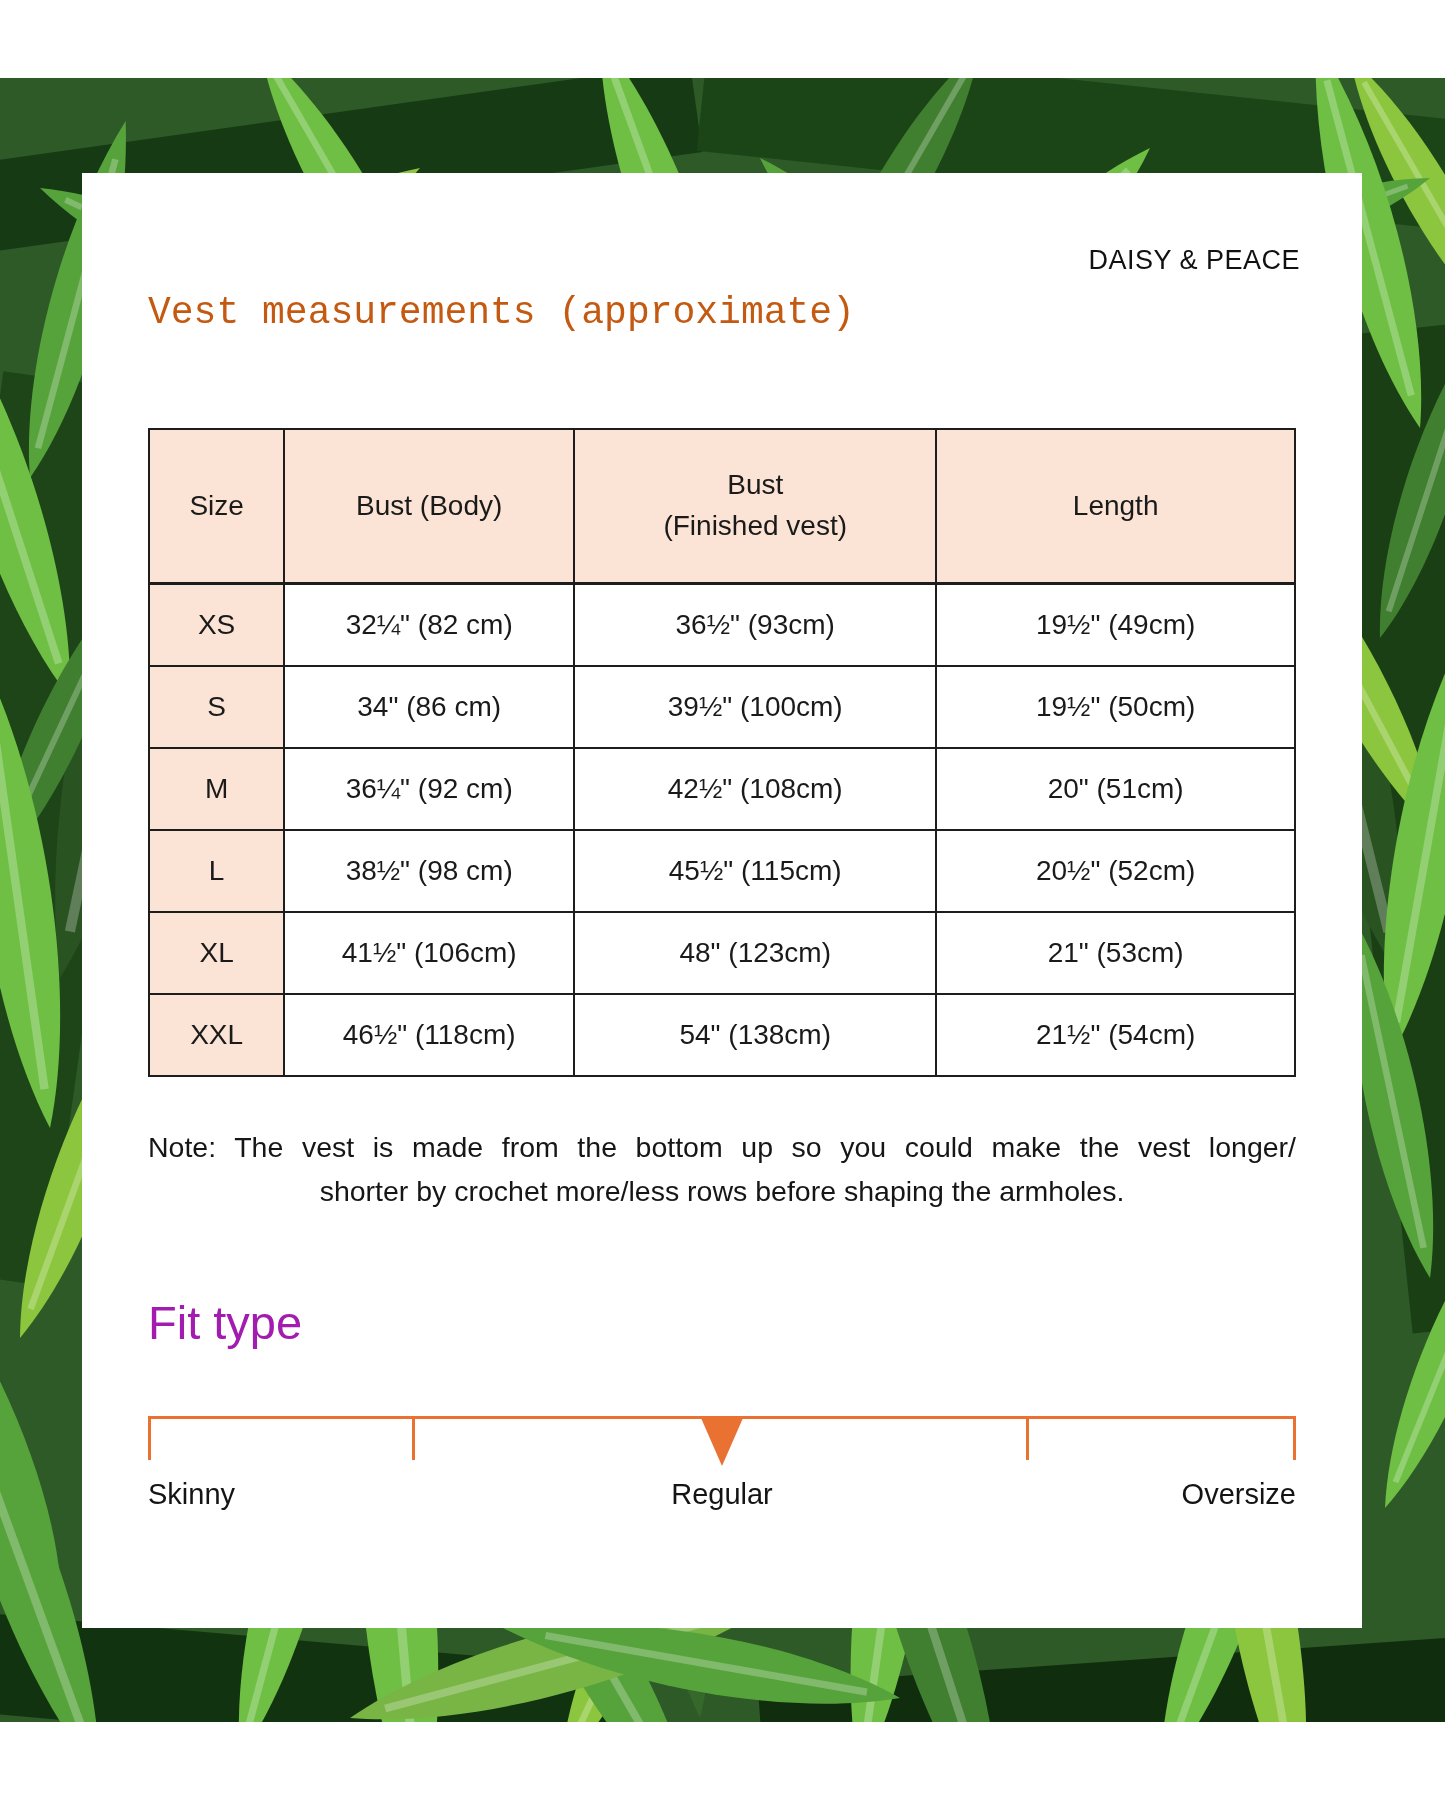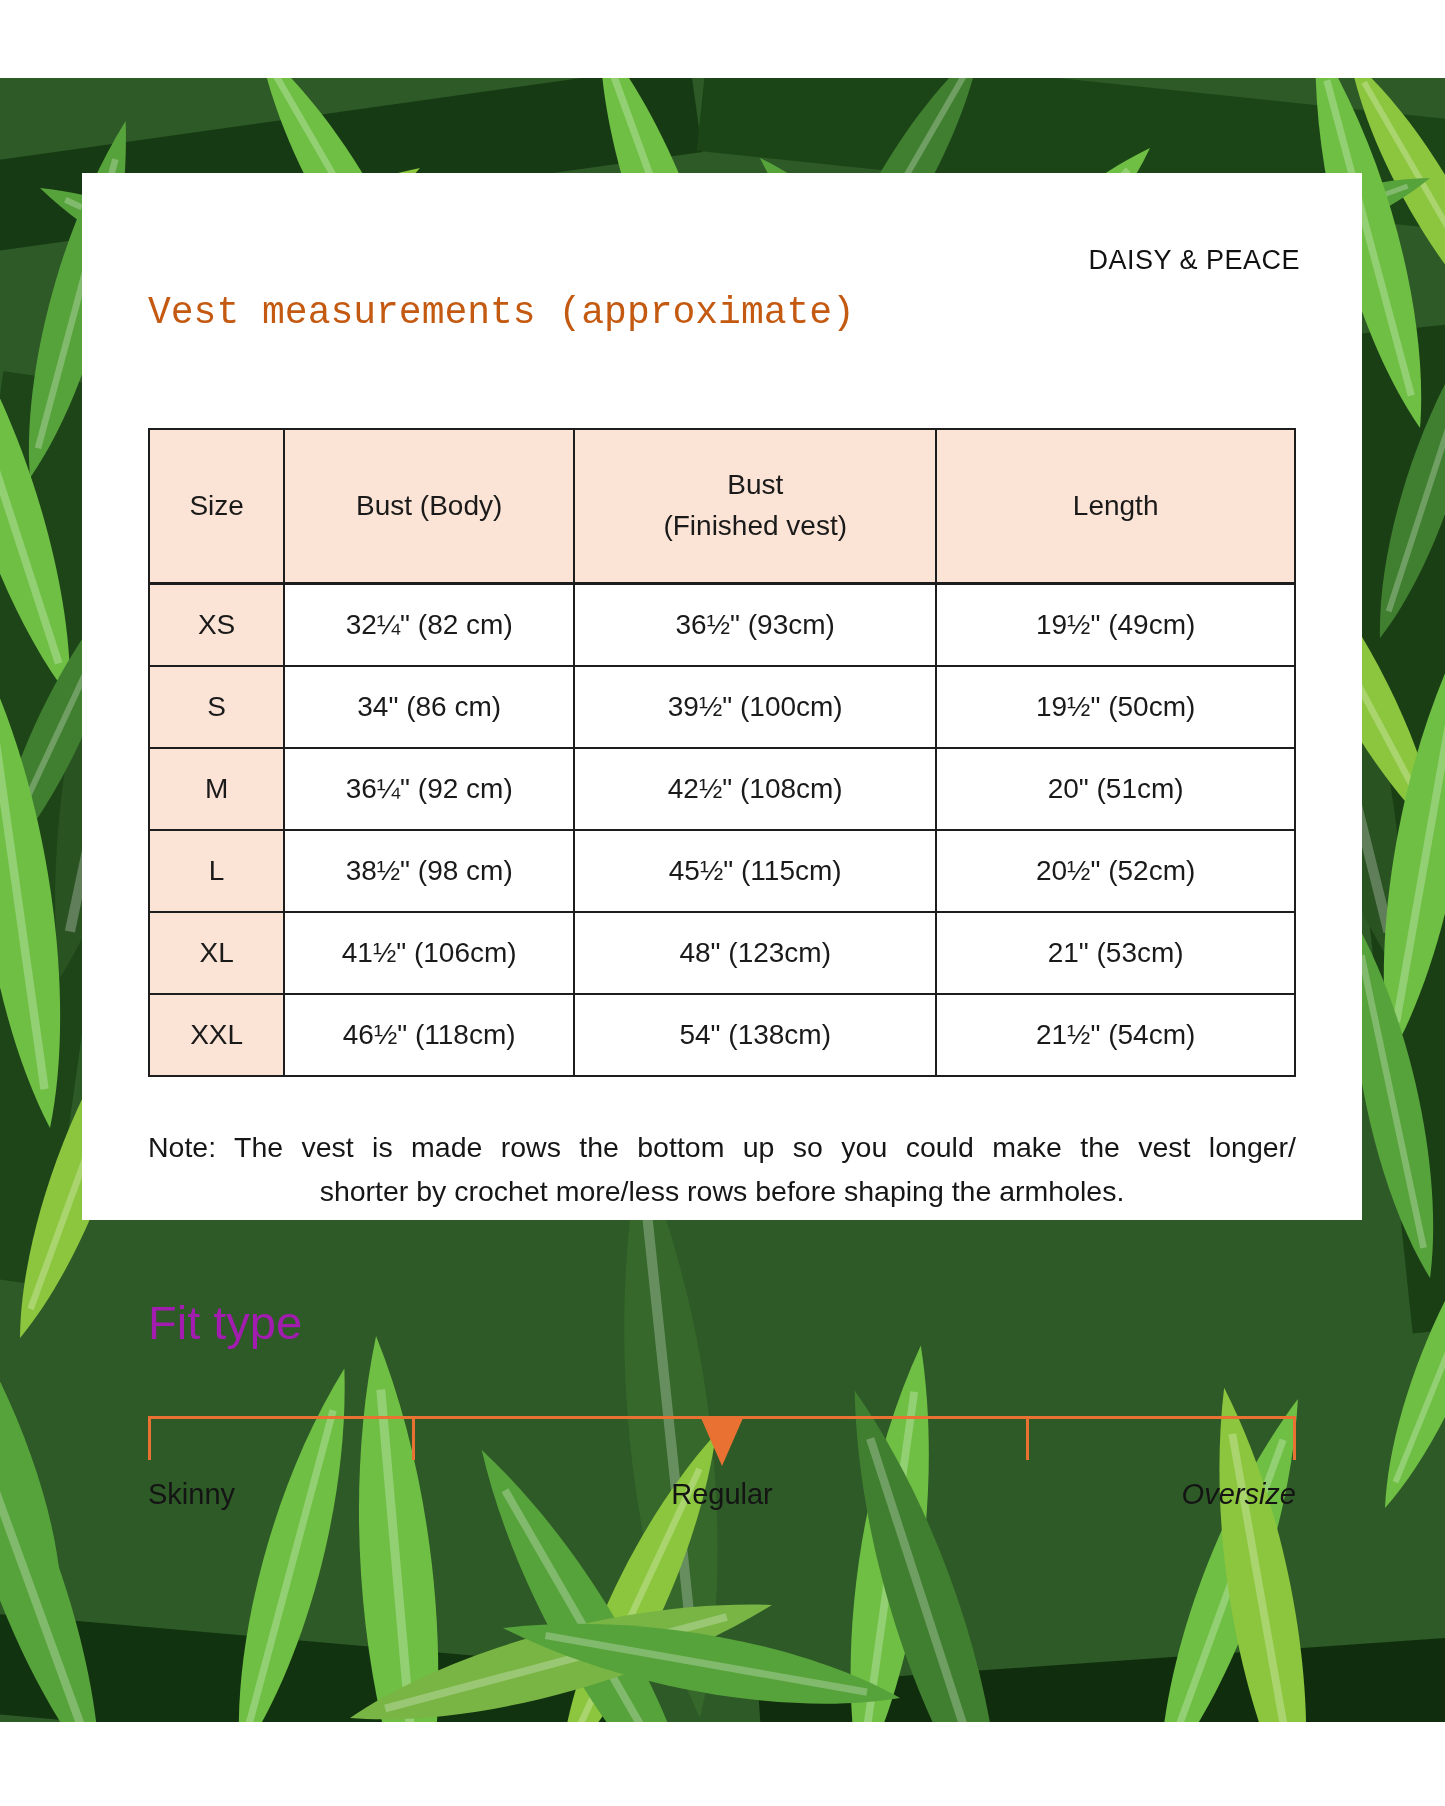--- a/index.html
+++ b/index.html
@@ -8,21 +8,21 @@
     font-family:"Liberation Sans", sans-serif;color:#1a1a1a;overflow:hidden;
   }
   
   .green-band{
     position:absolute;left:0;top:78px;width:1445px;height:1644px;
     background:#2d5a26;overflow:hidden;
   }
   .green-band svg{display:block;width:100%;height:100%;}
   
   .card{
-    position:absolute;left:82px;top:173px;width:1280px;height:1047px;
+    position:absolute;left:82px;top:173px;width:1280px;height:1455px;
     background:#ffffff;
   }
   .brand{
     position:absolute;top:72px;right:62px;
     font-size:27px;letter-spacing:0.5px;color:#111111;
   }
   .page-title{
     position:absolute;left:66px;top:118px;
     font-size:38px;color:#C45A11;font-family:Liberation Mono, monospace;
   }
@@ -72,21 +72,21 @@
     position:absolute;left:50%;top:2px;transform:translateX(-50%);
     width:0;height:0;
     border-left:21px solid transparent;border-right:21px solid transparent;
     border-top:48px solid #E97132;
   }
   .fit-scale .lbl{
     position:absolute;top:62px;font-size:29px;color:#141414;
   }
   .lbl.skinny{left:0;}
   .lbl.regular{left:50%;transform:translateX(-50%);}
-  .lbl.oversize{right:0;font-style:italic;}
+  .lbl.oversize{right:0;}
 </style>
 </head>
 <body>
 
 <div class="green-band">
   <svg viewBox="0 0 1445 1644" preserveAspectRatio="none">
     <defs>
       <g id="lf">
         <path d="M0 0 C 15 -42, 17 -112, 0 -168 C -17 -112, -15 -42, 0 0 Z"></path>
         <path d="M0 -14 L0 -150" stroke="rgba(255,255,255,0.25)" stroke-width="3" fill="none"></path>
@@ -200,21 +200,21 @@
         <tr>
           <th>XXL</th>
           <td>46½" (118cm)</td>
           <td>54" (138cm)</td>
           <td>21½" (54cm)</td>
         </tr>
       </tbody>
   </table>
 
   <div class="note">
-    <div class="l1">Note: The vest is made rows the bottom up so you could make the vest longer/</div>
+    <div class="l1">Note: The vest is made from the bottom up so you could make the vest longer/</div>
     <div class="l2">shorter by crochet more/less rows before shaping the armholes.</div>
   </div>
 
   <div class="fit-title">Fit type</div>
 
   <div class="fit-scale">
     <div class="bar"></div>
     <div class="tick t0"></div>
     <div class="tick t1"></div>
     <div class="tick t2"></div>

